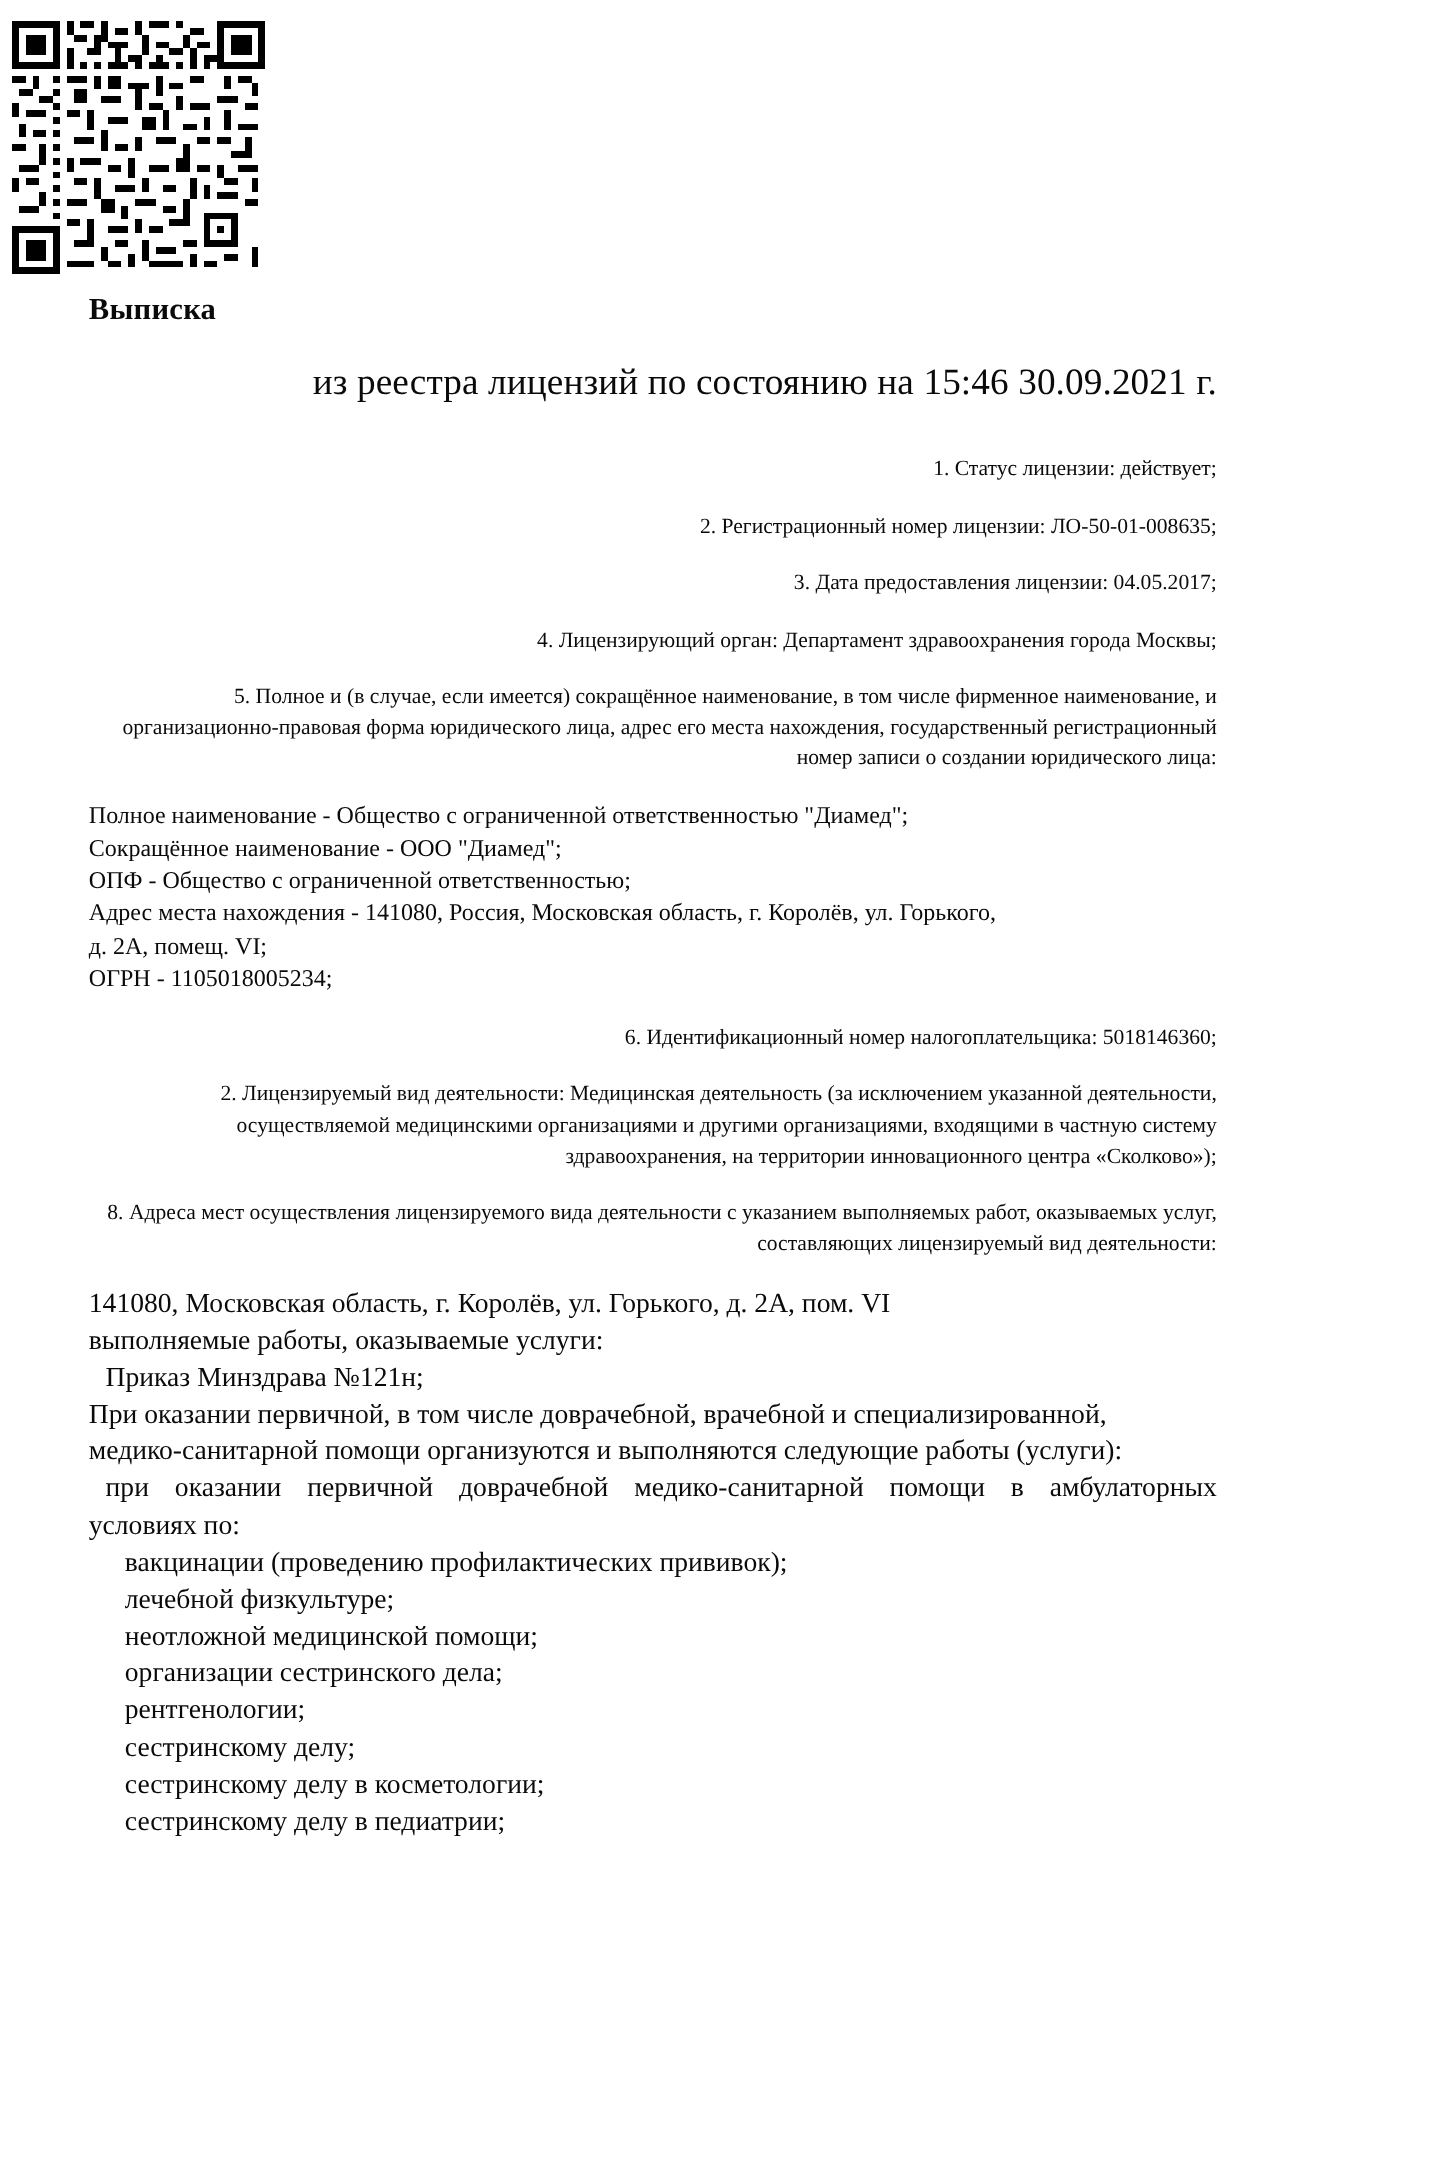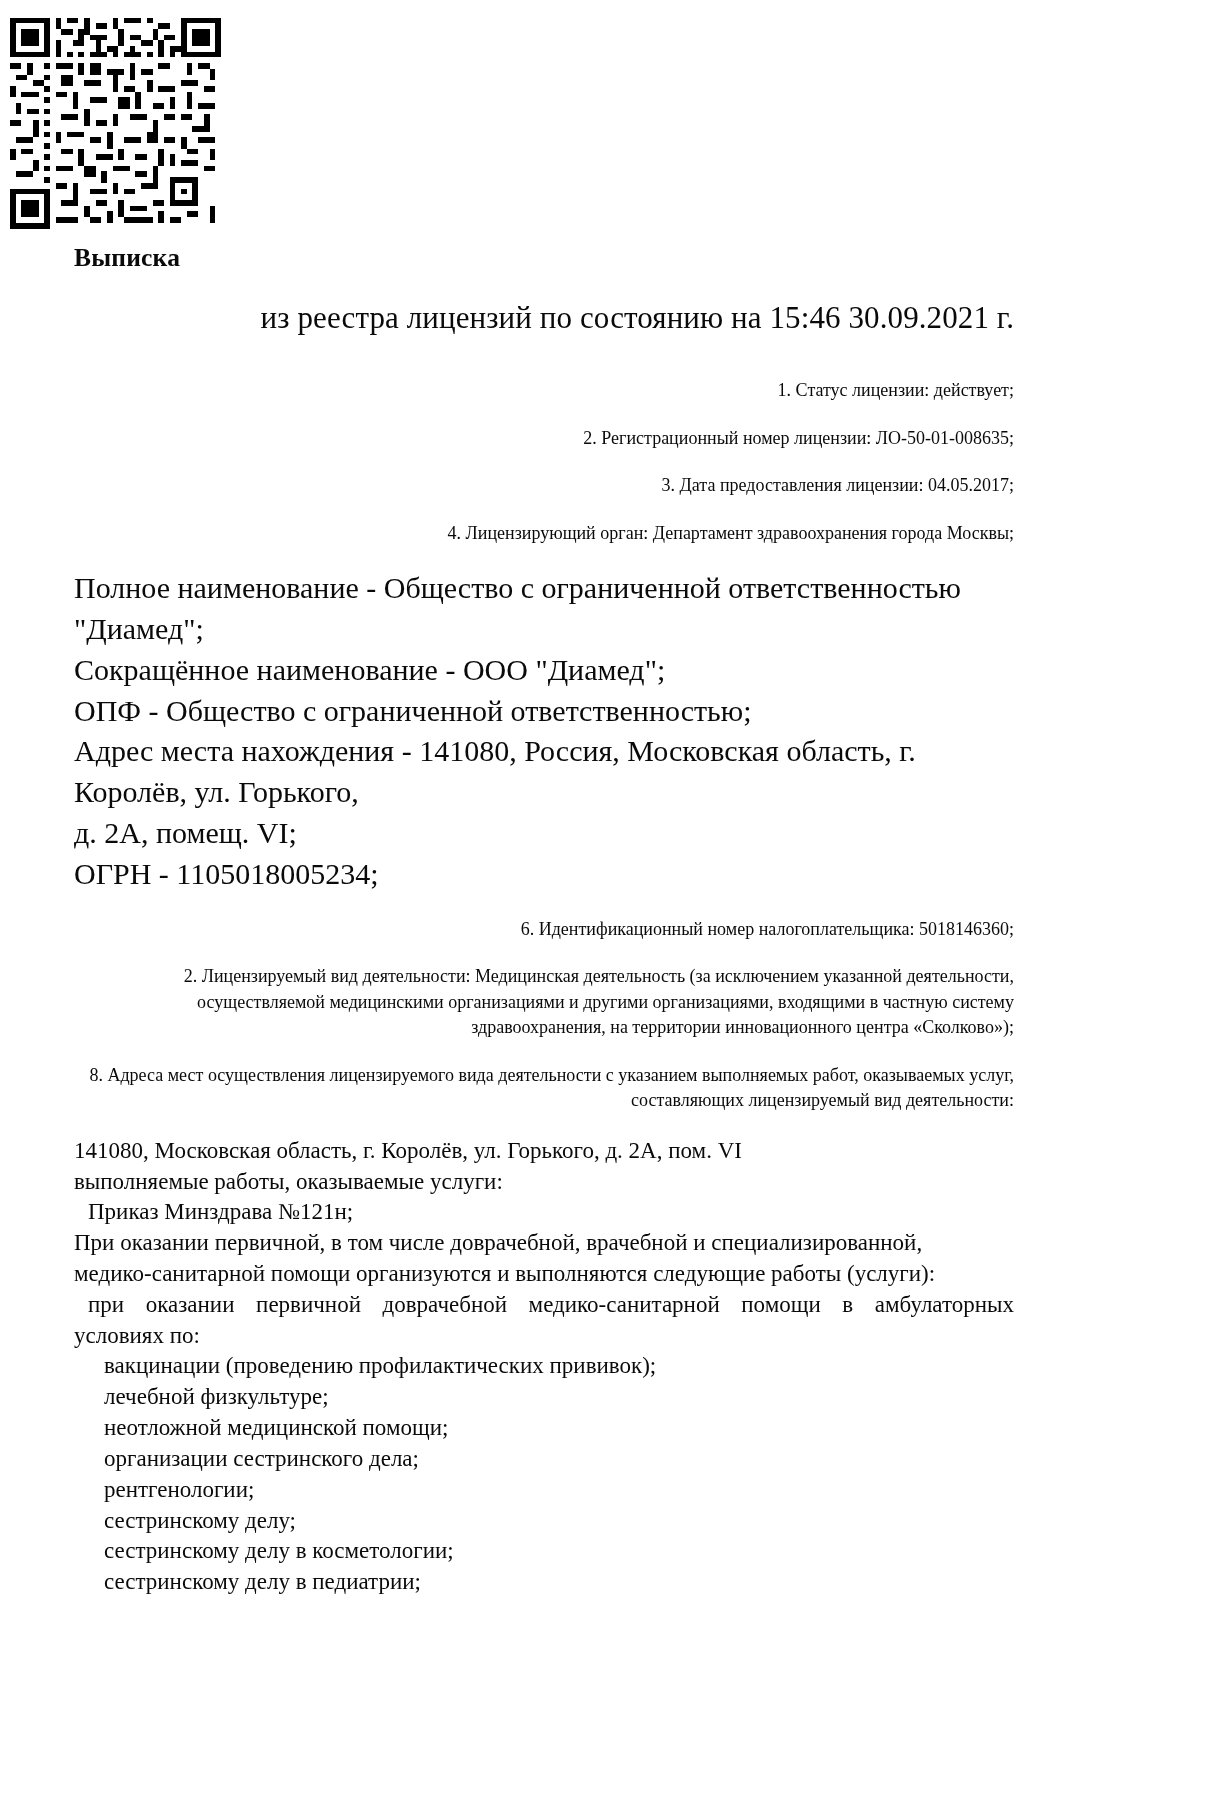--- a/index.html
+++ b/index.html
@@ -62,21 +62,21 @@
   .item {
     font-size: 18px;
     line-height: 1.42;
     margin: 0 0 22px 0;
     padding-left: 26px;
     text-indent: -26px;
     text-align: right;
   }
 
   .block {
-    font-size: 30px;
+    font-size: 20px;
     line-height: 1.36;
     margin: 0 0 22px 0;
     white-space: normal;
   }
   .block .ln { display: block; }
 
   .services {
     font-size: 23px;
     line-height: 1.36;
     margin: 0;
@@ -272,20 +272,21 @@
 
   <div class="content">
 
     <h1 class="doc-title">Выписка</h1>
     <h2 class="doc-subtitle">из реестра лицензий по состоянию на 15:46 30.09.2021 г.</h2>
 
     <p class="item">1. Статус лицензии: действует;</p>
     <p class="item">2. Регистрационный номер лицензии: ЛО-50-01-008635;</p>
     <p class="item">3. Дата предоставления лицензии: 04.05.2017;</p>
     <p class="item">4. Лицензирующий орган: Департамент здравоохранения города Москвы;</p>
+    <p class="item">5. Полное и (в случае, если имеется) сокращённое наименование, в том числе фирменное наименование, и организационно-правовая форма юридического лица, адрес его места нахождения, государственный регистрационный номер записи о создании юридического лица:</p>
 
     <div class="block">
       <span class="ln">Полное наименование - Общество с ограниченной ответственностью "Диамед";</span>
       <span class="ln">Сокращённое наименование - ООО "Диамед";</span>
       <span class="ln">ОПФ - Общество с ограниченной ответственностью;</span>
       <span class="ln">Адрес места нахождения - 141080, Россия, Московская область, г. Королёв, ул. Горького,</span>
       <span class="ln">д. 2А, помещ. VI;</span>
       <span class="ln">ОГРН - 1105018005234;</span>
     </div>
 

